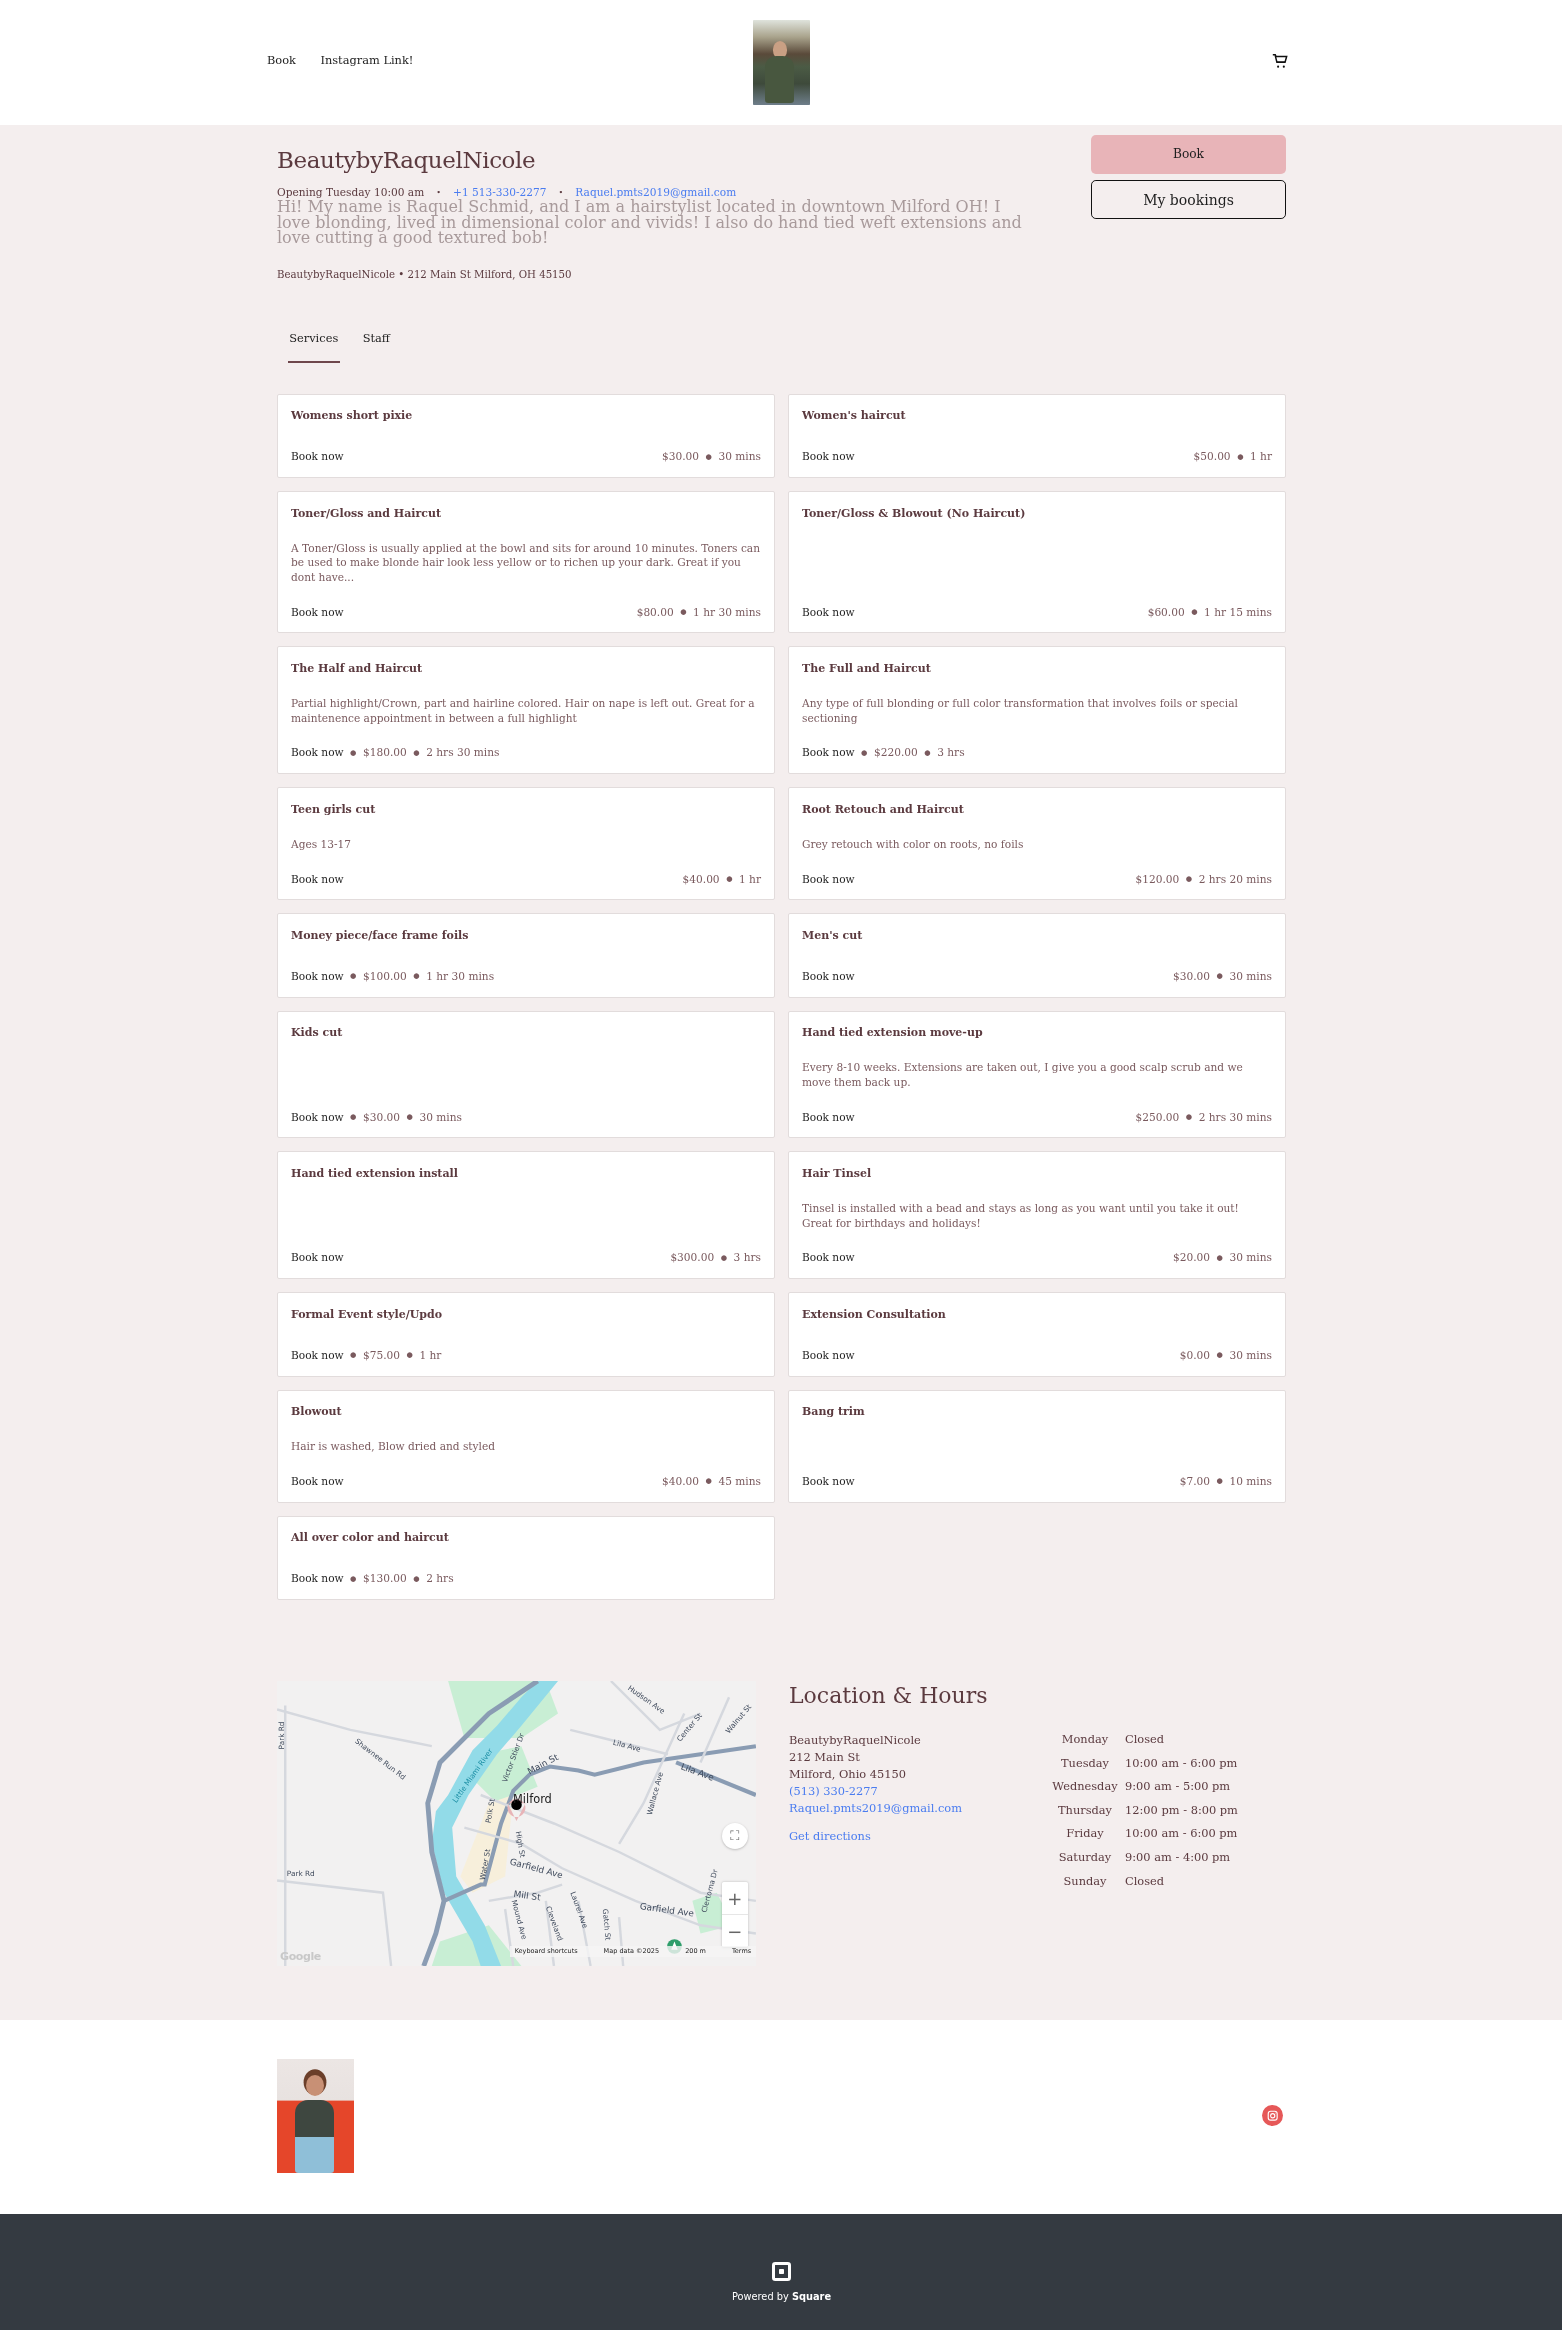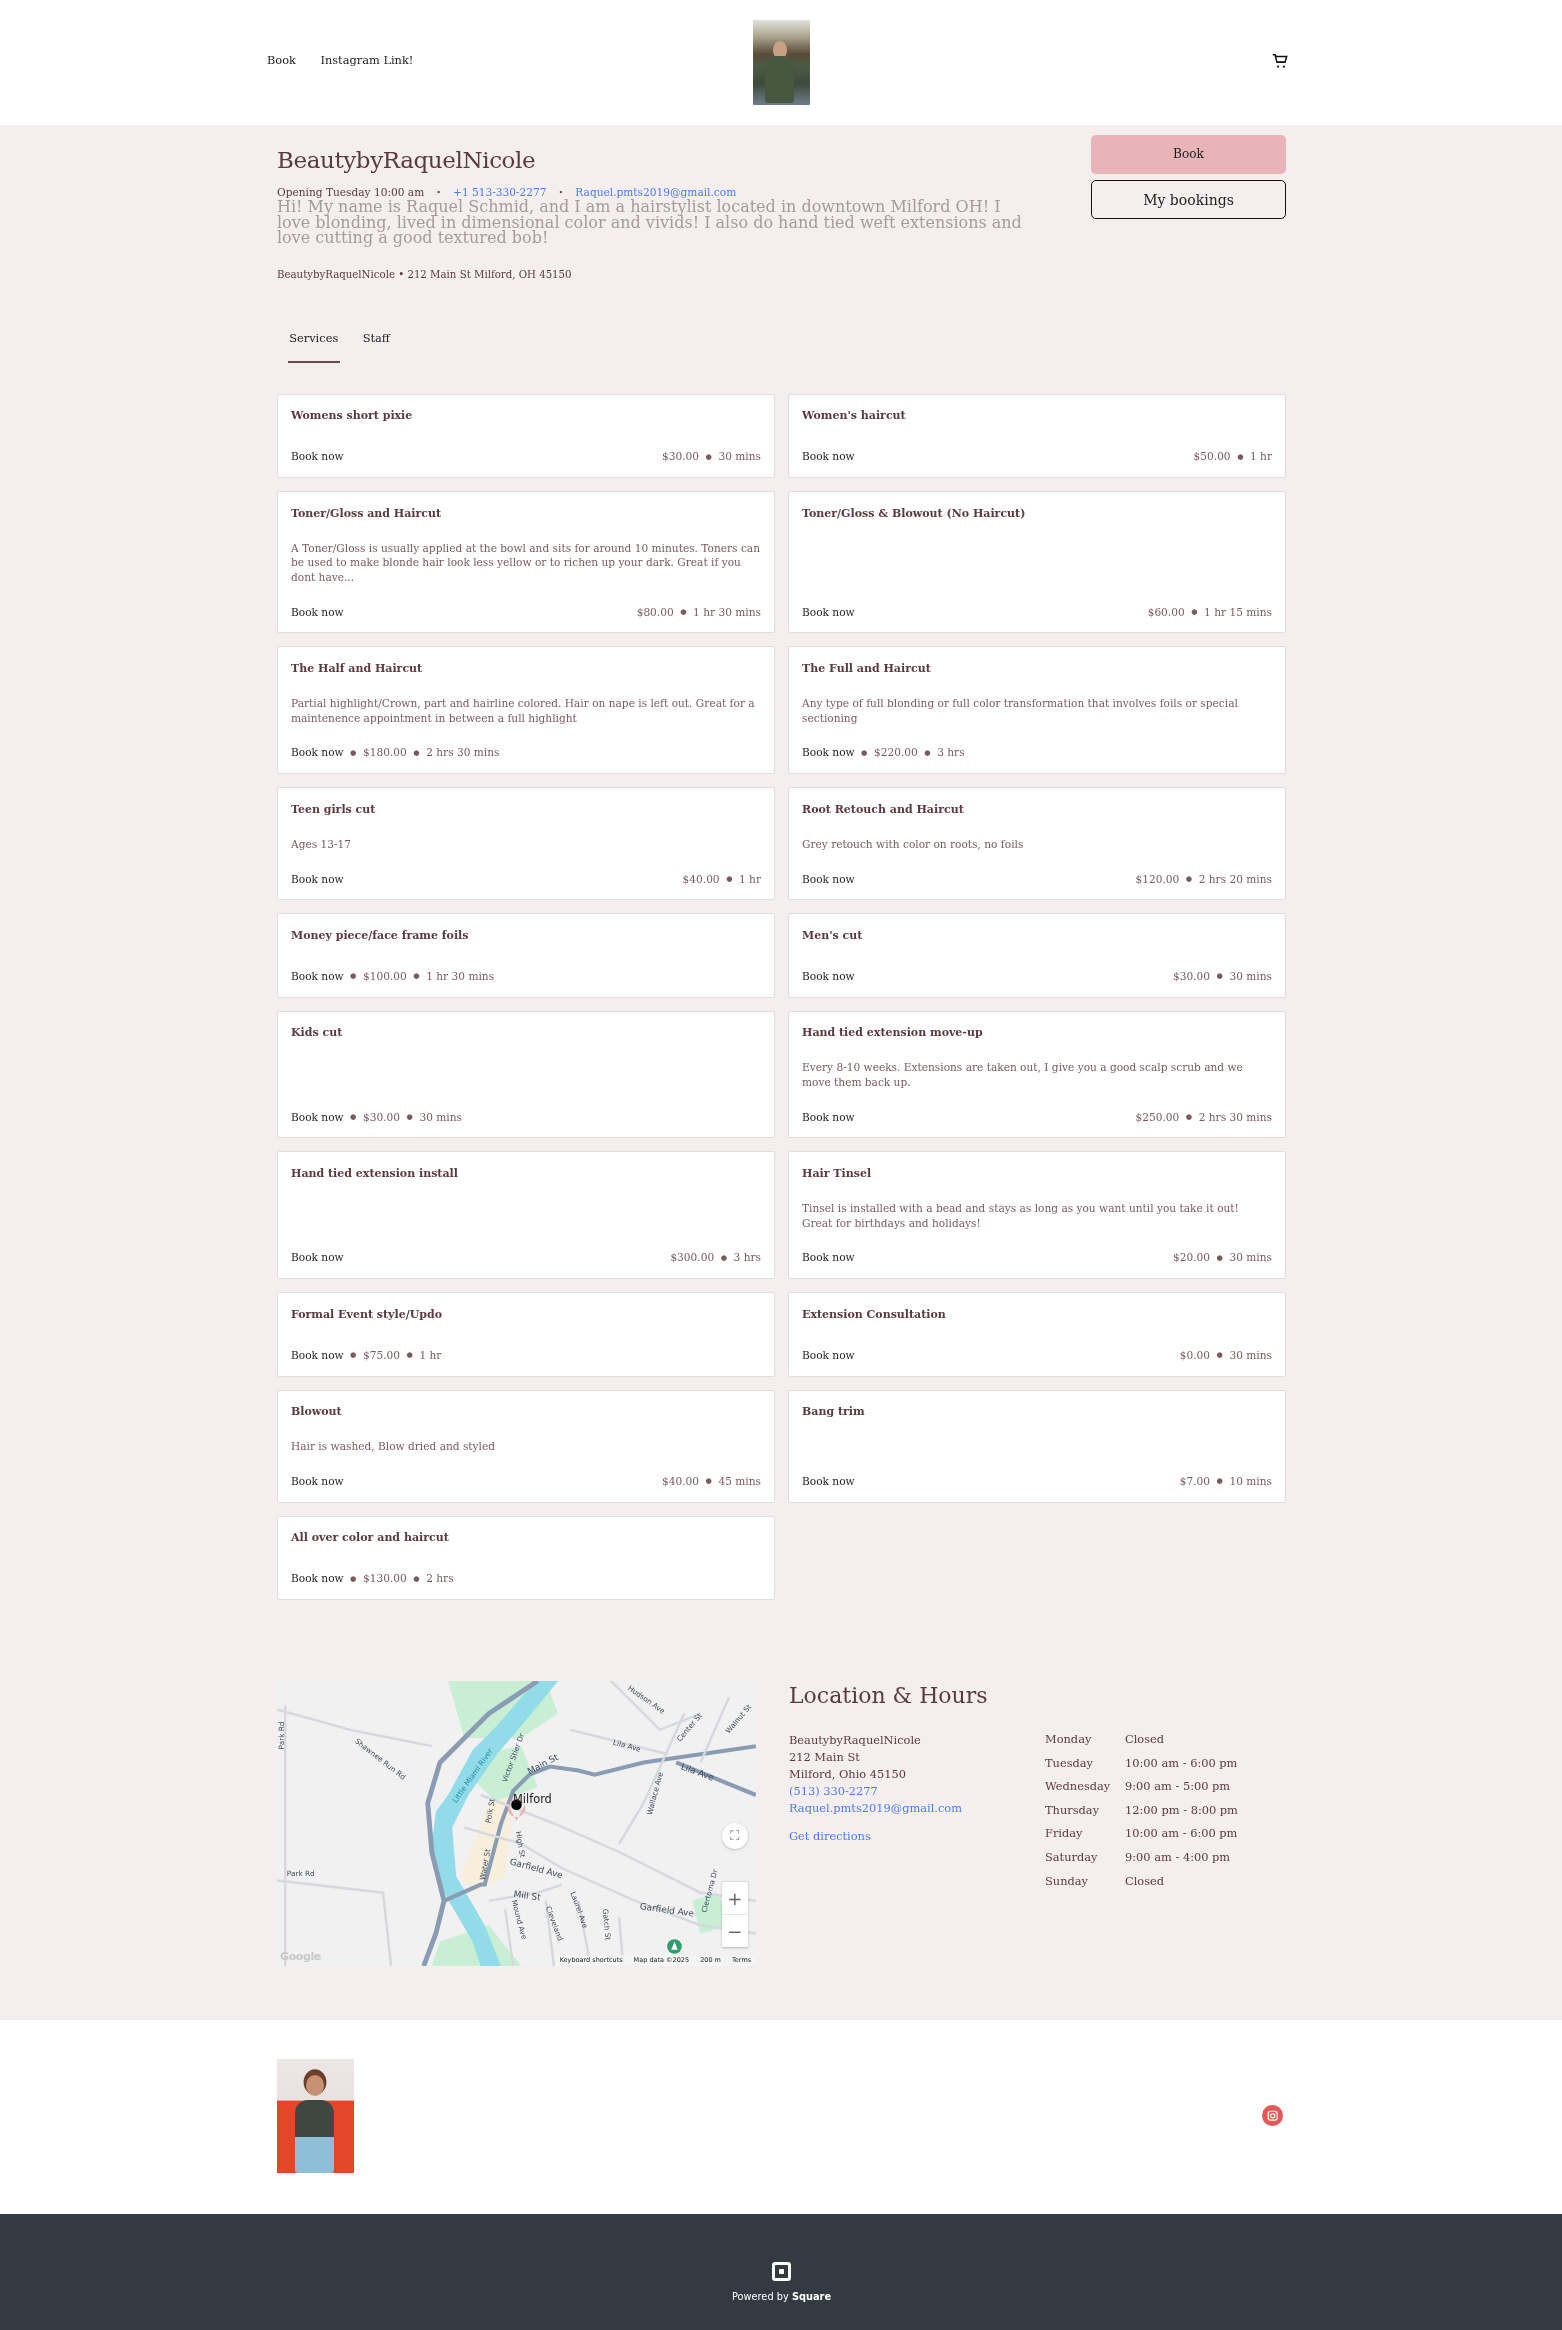--- a/index.html
+++ b/index.html
@@ -226,24 +226,24 @@
     color: #666;
     cursor: pointer;
   }
   .map .fullscreen { right: 8.1px; top: 142px; width: 26px; height: 26px; border-radius: 50%; font-size: 13px; }
   .map .zoomctl { right: 8.1px; top: 201px; width: 26px; height: 65px; flex-direction: column; }
   .map .zoomctl span { height: 33px; width: 26px; display: flex; align-items: center; justify-content: center; font-size: 18px; font-family: "DejaVu Sans", sans-serif; }
   .map .zoomctl span + span { border-top: 0.8px solid #e6e6e6; }
   .map .attrib {
     position: absolute;
     right: 0;
-    bottom: 0;
+    bottom: 9px;
     height: 11.4px;
     display: flex;
-    gap: 11px;
+    gap: 26px;
     font-family: "DejaVu Sans", sans-serif;
     font-size: 6.5px;
     color: #222;
     background: rgba(245,245,245,0.8);
     padding: 0 4.9px;
     align-items: center;
   }
   .map .glogo {
     position: absolute;
     left: 3px;
@@ -274,21 +274,21 @@
     margin-top: 24.4px;
   }
   .loc-address {
     width: 256px;
     font-size: 11.4px;
     line-height: 17px;
     color: #5b3a3f;
   }
   .loc-address a { color: #4a7cf0; display: block; }
   .loc-address .dir { margin-top: 10.6px; }
-  .hours { font-size: 11.4px; color: #5b3a3f; }
+  .hours { font-size: 11.4px; color: #5b3a3f; text-align: center; }
   .hours-row { display: flex; height: 23.6px; }
   .hours-row .day { width: 80px; }
 
   
   .profile {
     background: #fff;
     height: 194px;
     position: relative;
   }
   .profile .photo {

